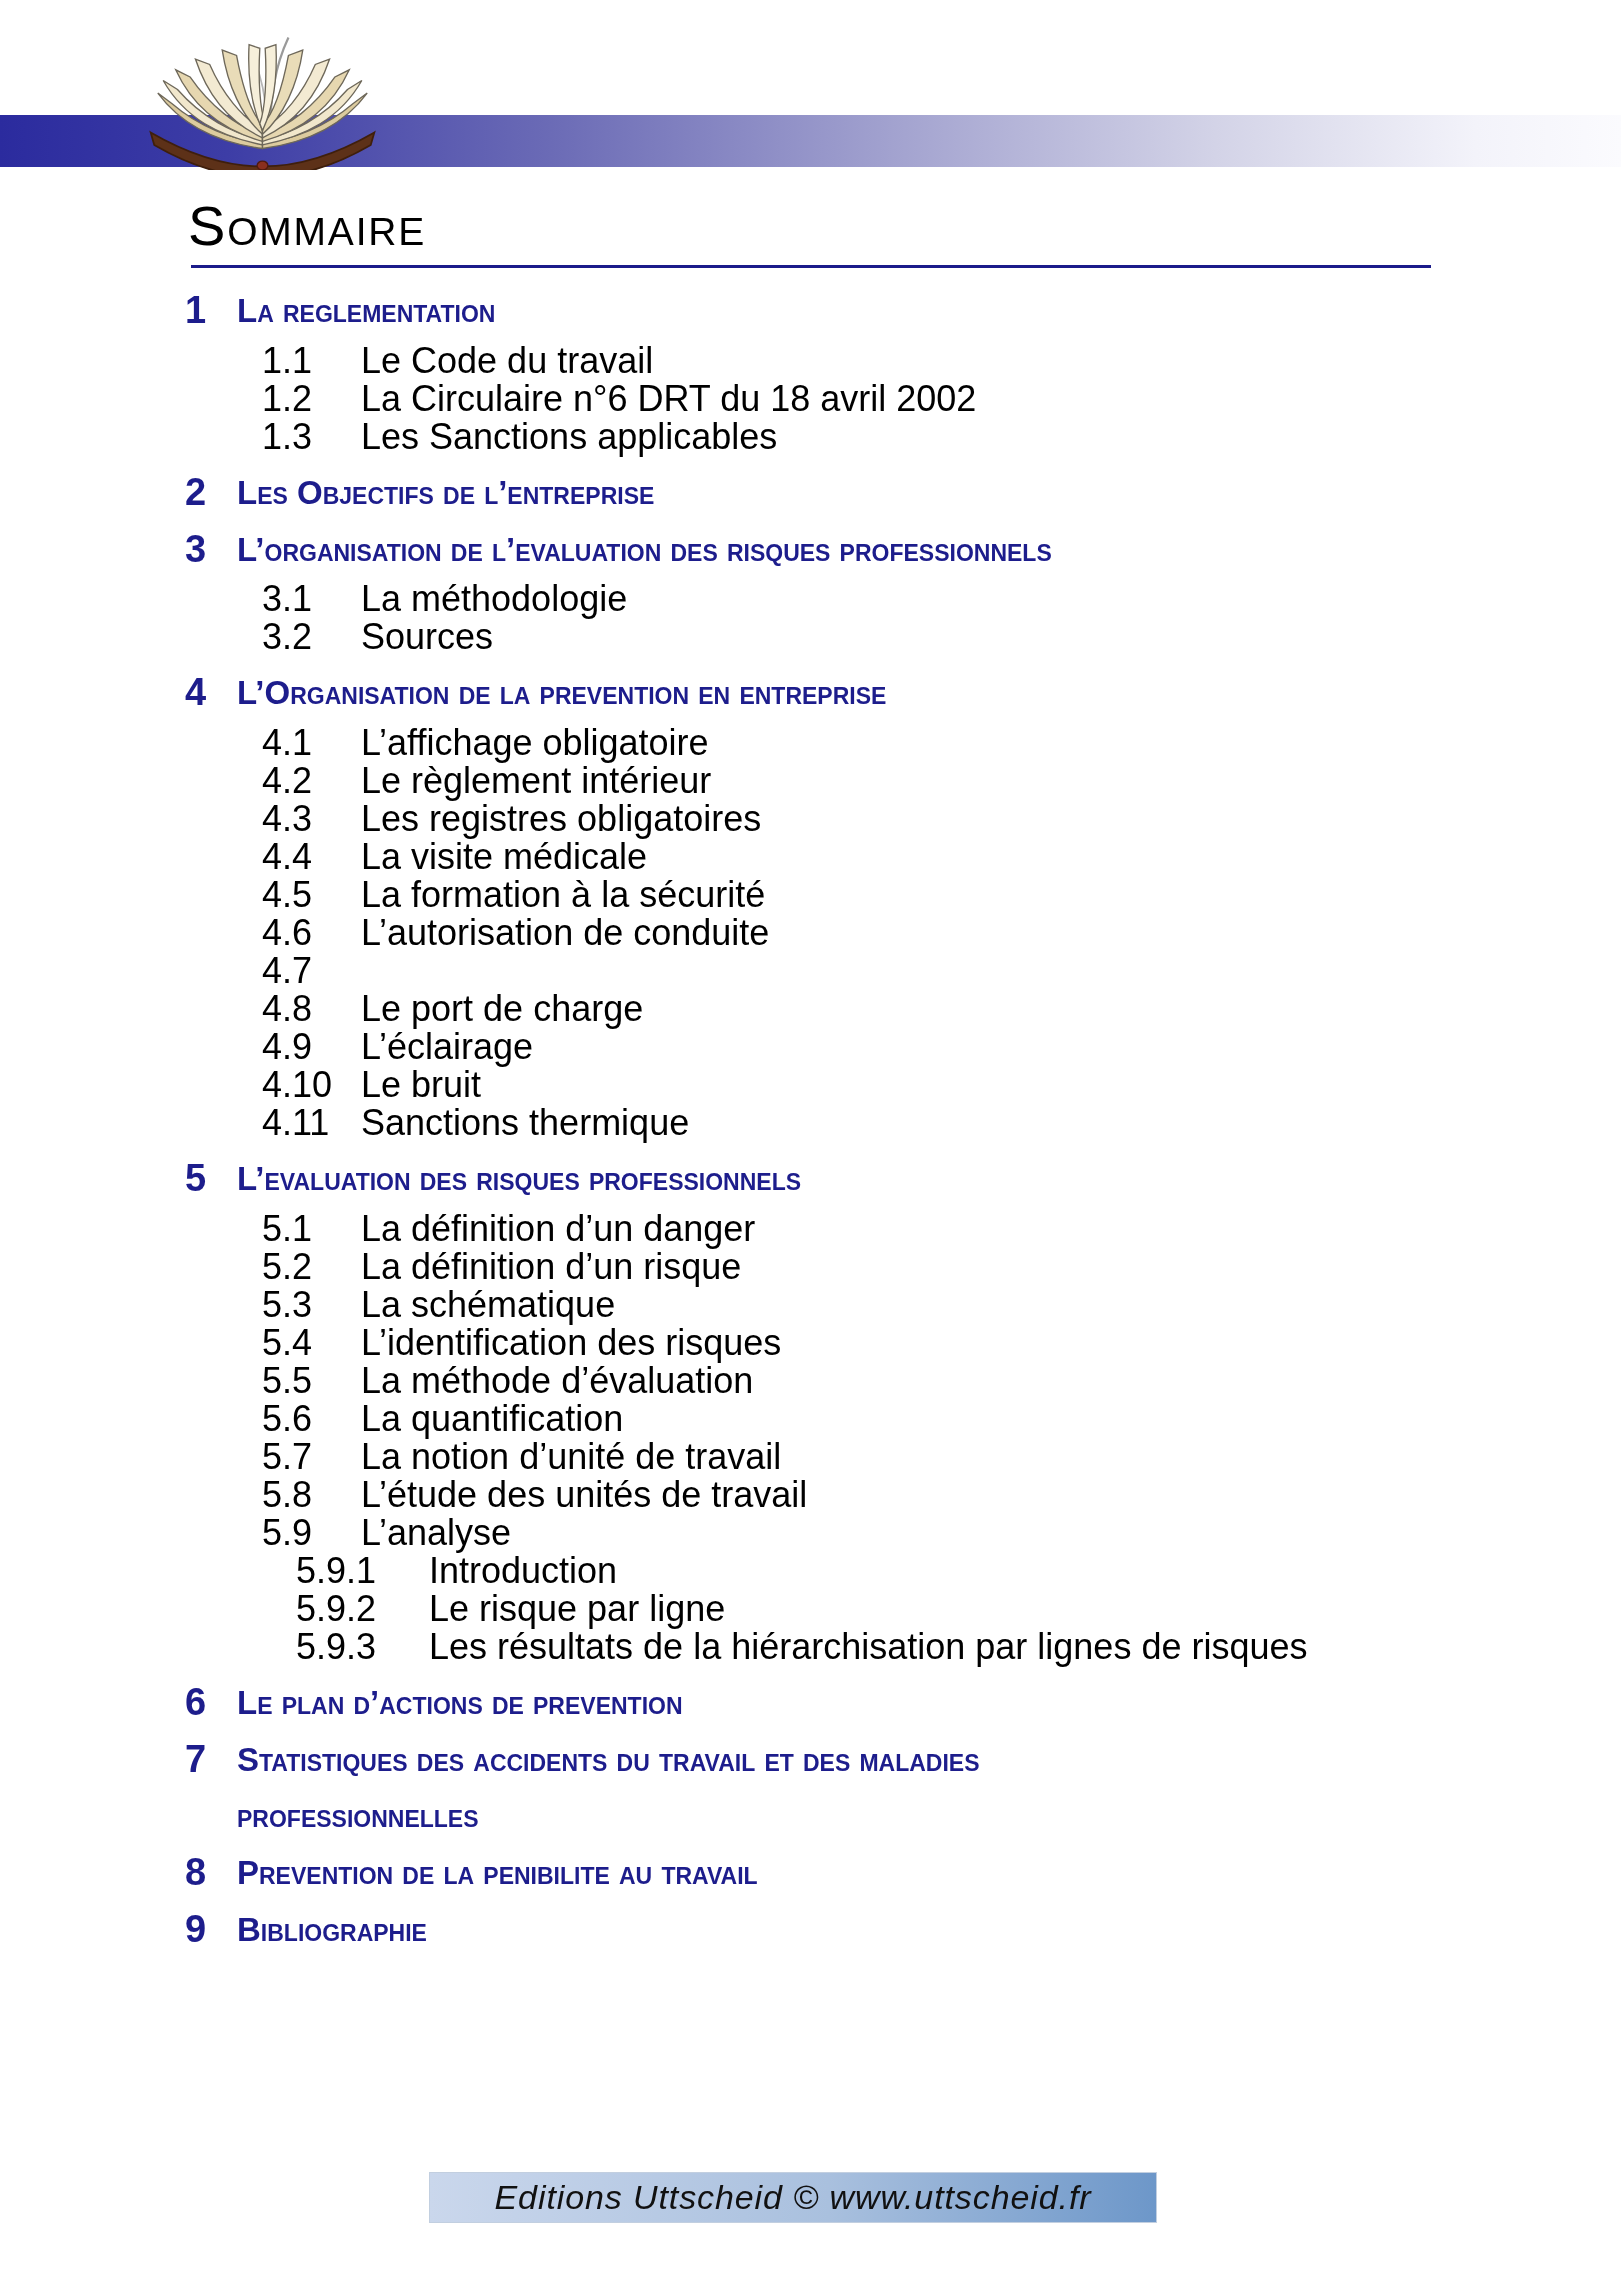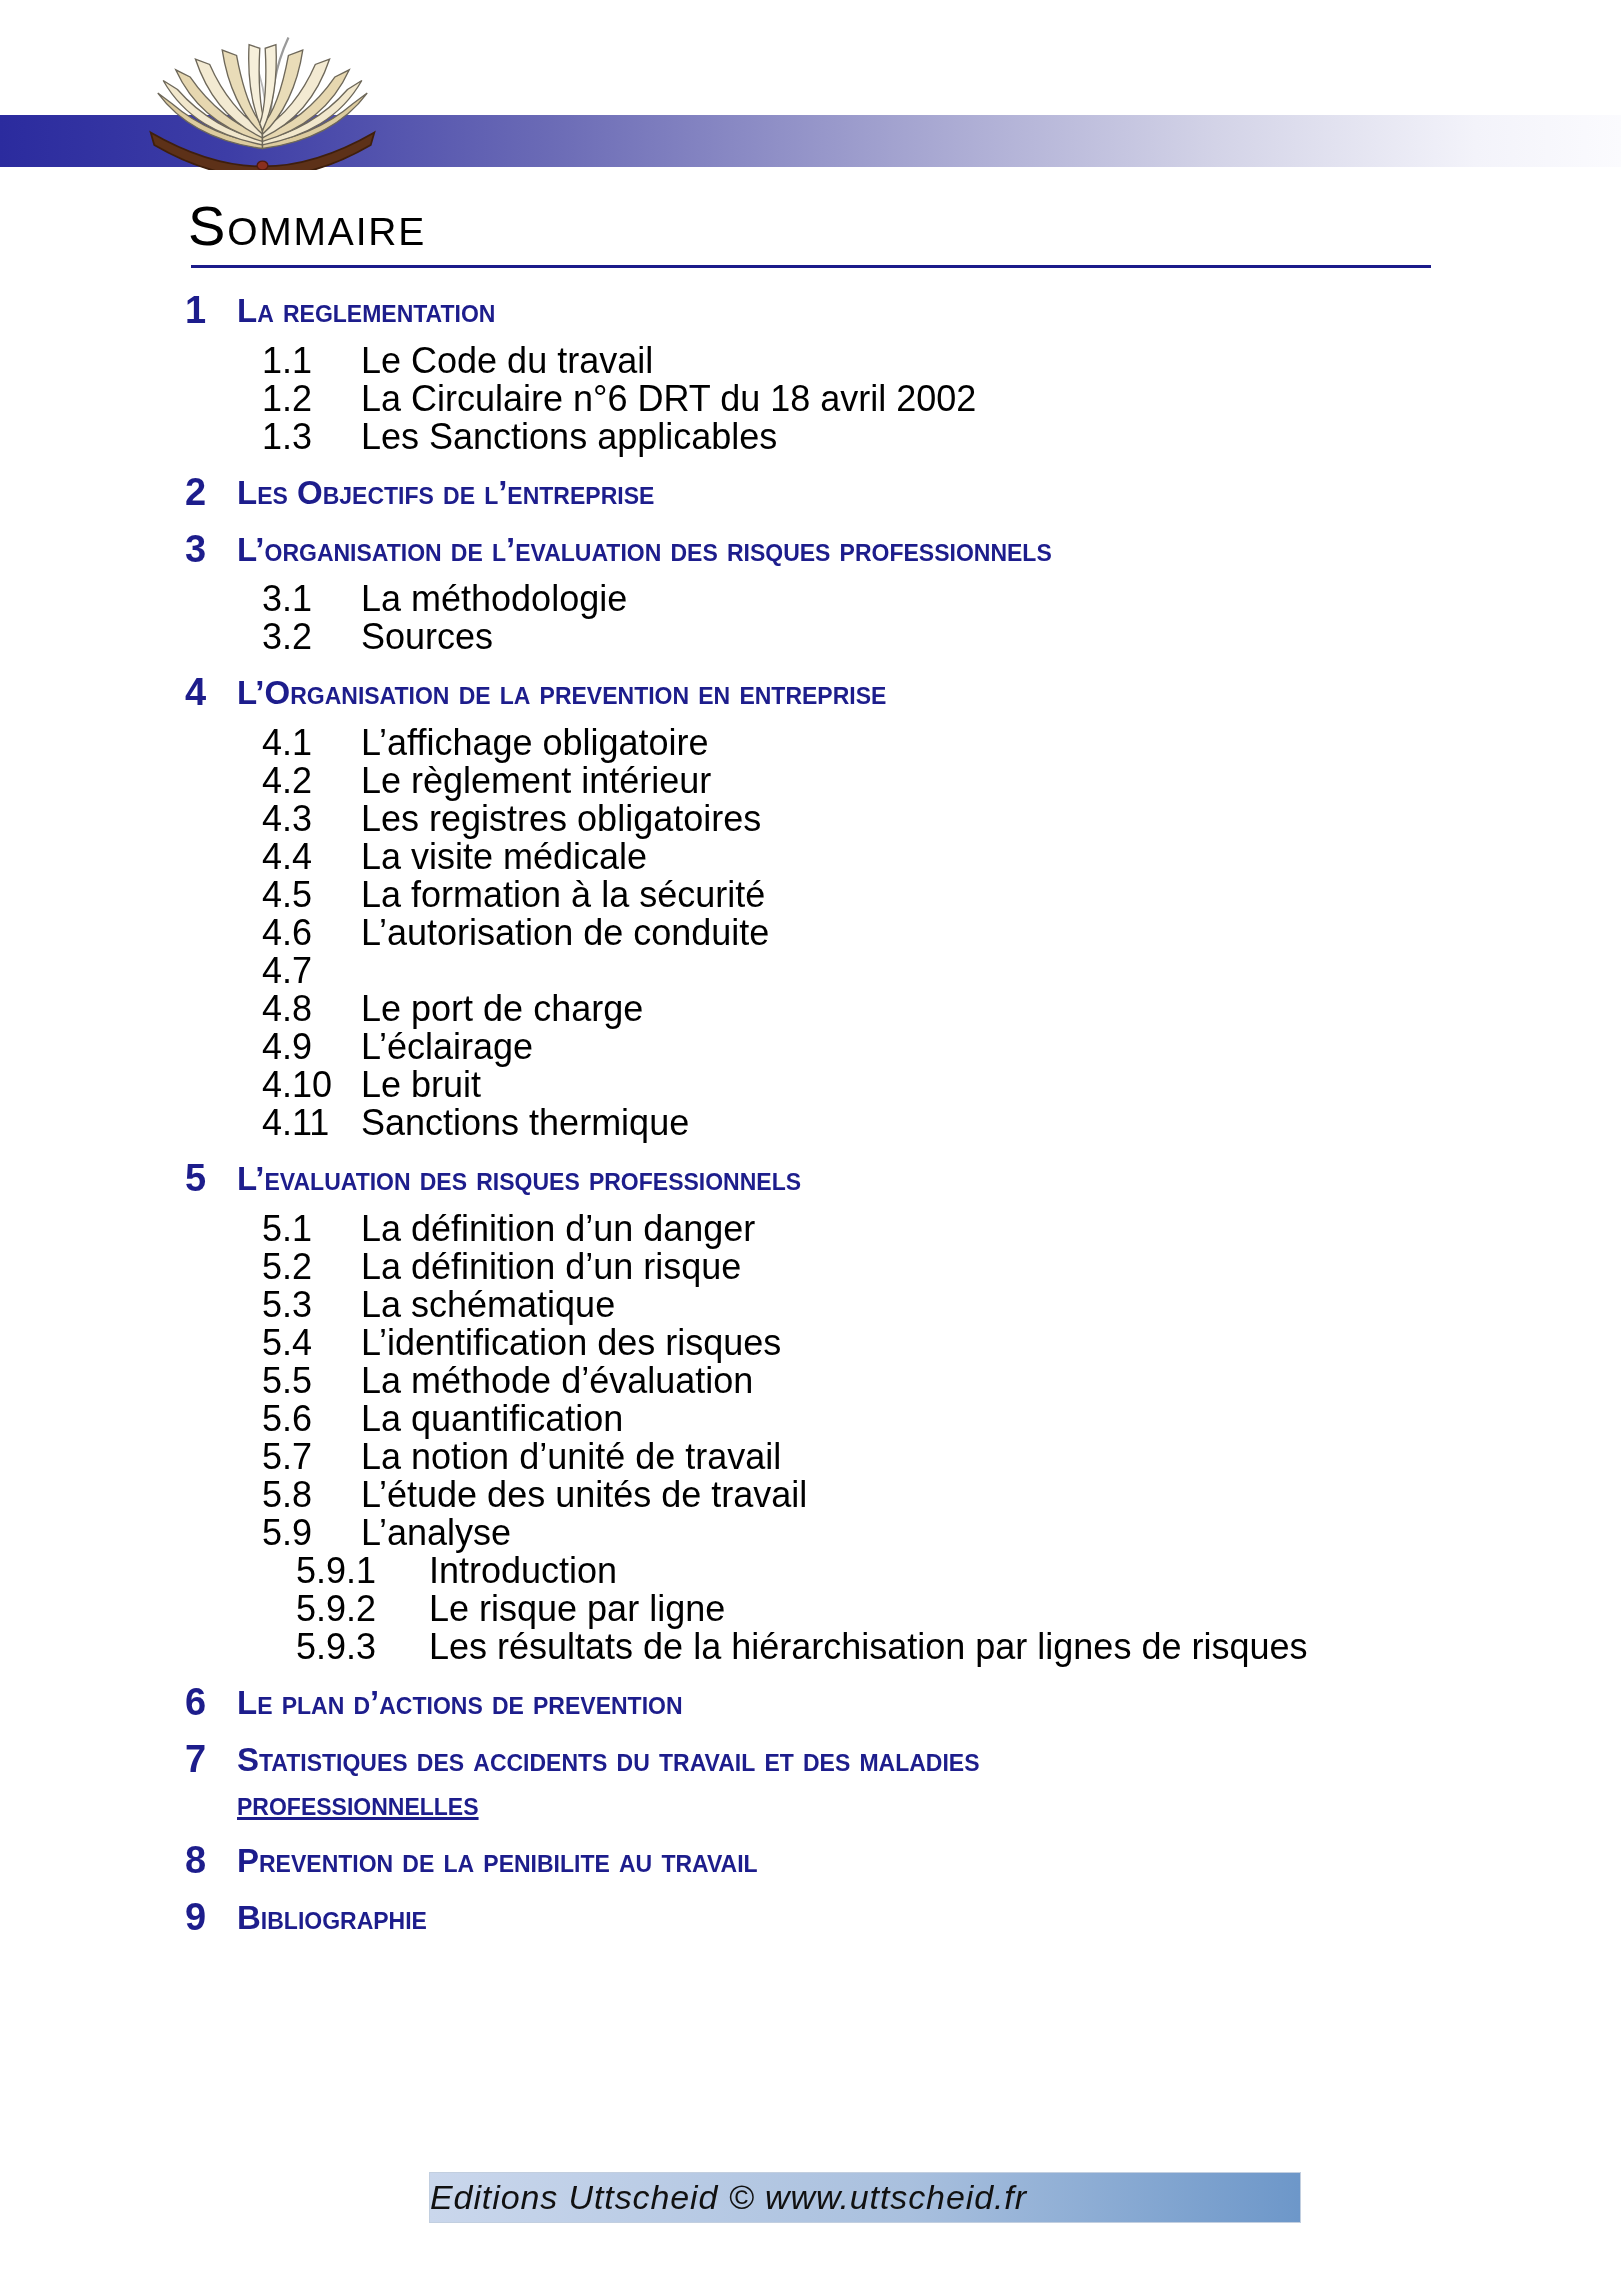--- a/index.html
+++ b/index.html
@@ -25,33 +25,33 @@
     background:#1b1b8a;
   }
   
   .toc{position:absolute;left:0;top:274px;width:1621px;}
   .sec{
     display:flex;margin-top:16px;color:#1d1d8c;font-weight:bold;
     padding-left:185px;line-height:41px;
   }
   .sec .num{width:52px;flex:0 0 52px;font-size:38px;}
   .sec .lbl{font-size:33px;font-variant:small-caps;max-width:1030px;}
-  .lbl-cont{margin-top:3px;line-height:41px;text-decoration:underline;}
+  .lbl-cont{margin-top:15px;line-height:41px;}
   .subs{margin-top:10.7px;padding-left:36px;}
   .row{display:flex;font-size:36px;line-height:38px;color:#000000;}
   .row.l2{padding-left:226px;}
   .row.l2 .num{width:99px;flex:0 0 99px;}
   .row.l3{padding-left:260px;}
   .row.l3 .num{width:133px;flex:0 0 133px;}
   
   .footer-band{
-    position:absolute;left:429px;top:2172px;width:872px;height:51px;
+    position:absolute;left:429px;top:2172px;width:728px;height:51px;
     background:linear-gradient(90deg,#cad7ec 0%,#a9c0de 55%,#6d97c9 100%);
     border:0.9px solid #c2cfe0;box-sizing:border-box;
-    display:flex;align-items:center;justify-content:flex-start;
+    display:flex;align-items:center;justify-content:center;
   }
   .footer-text{
     font-size:34px;font-style:italic;color:#111111;letter-spacing:0.9px;
   }
 </style>
 </head>
 <body>
 
 <div class="header-band"></div>
 

